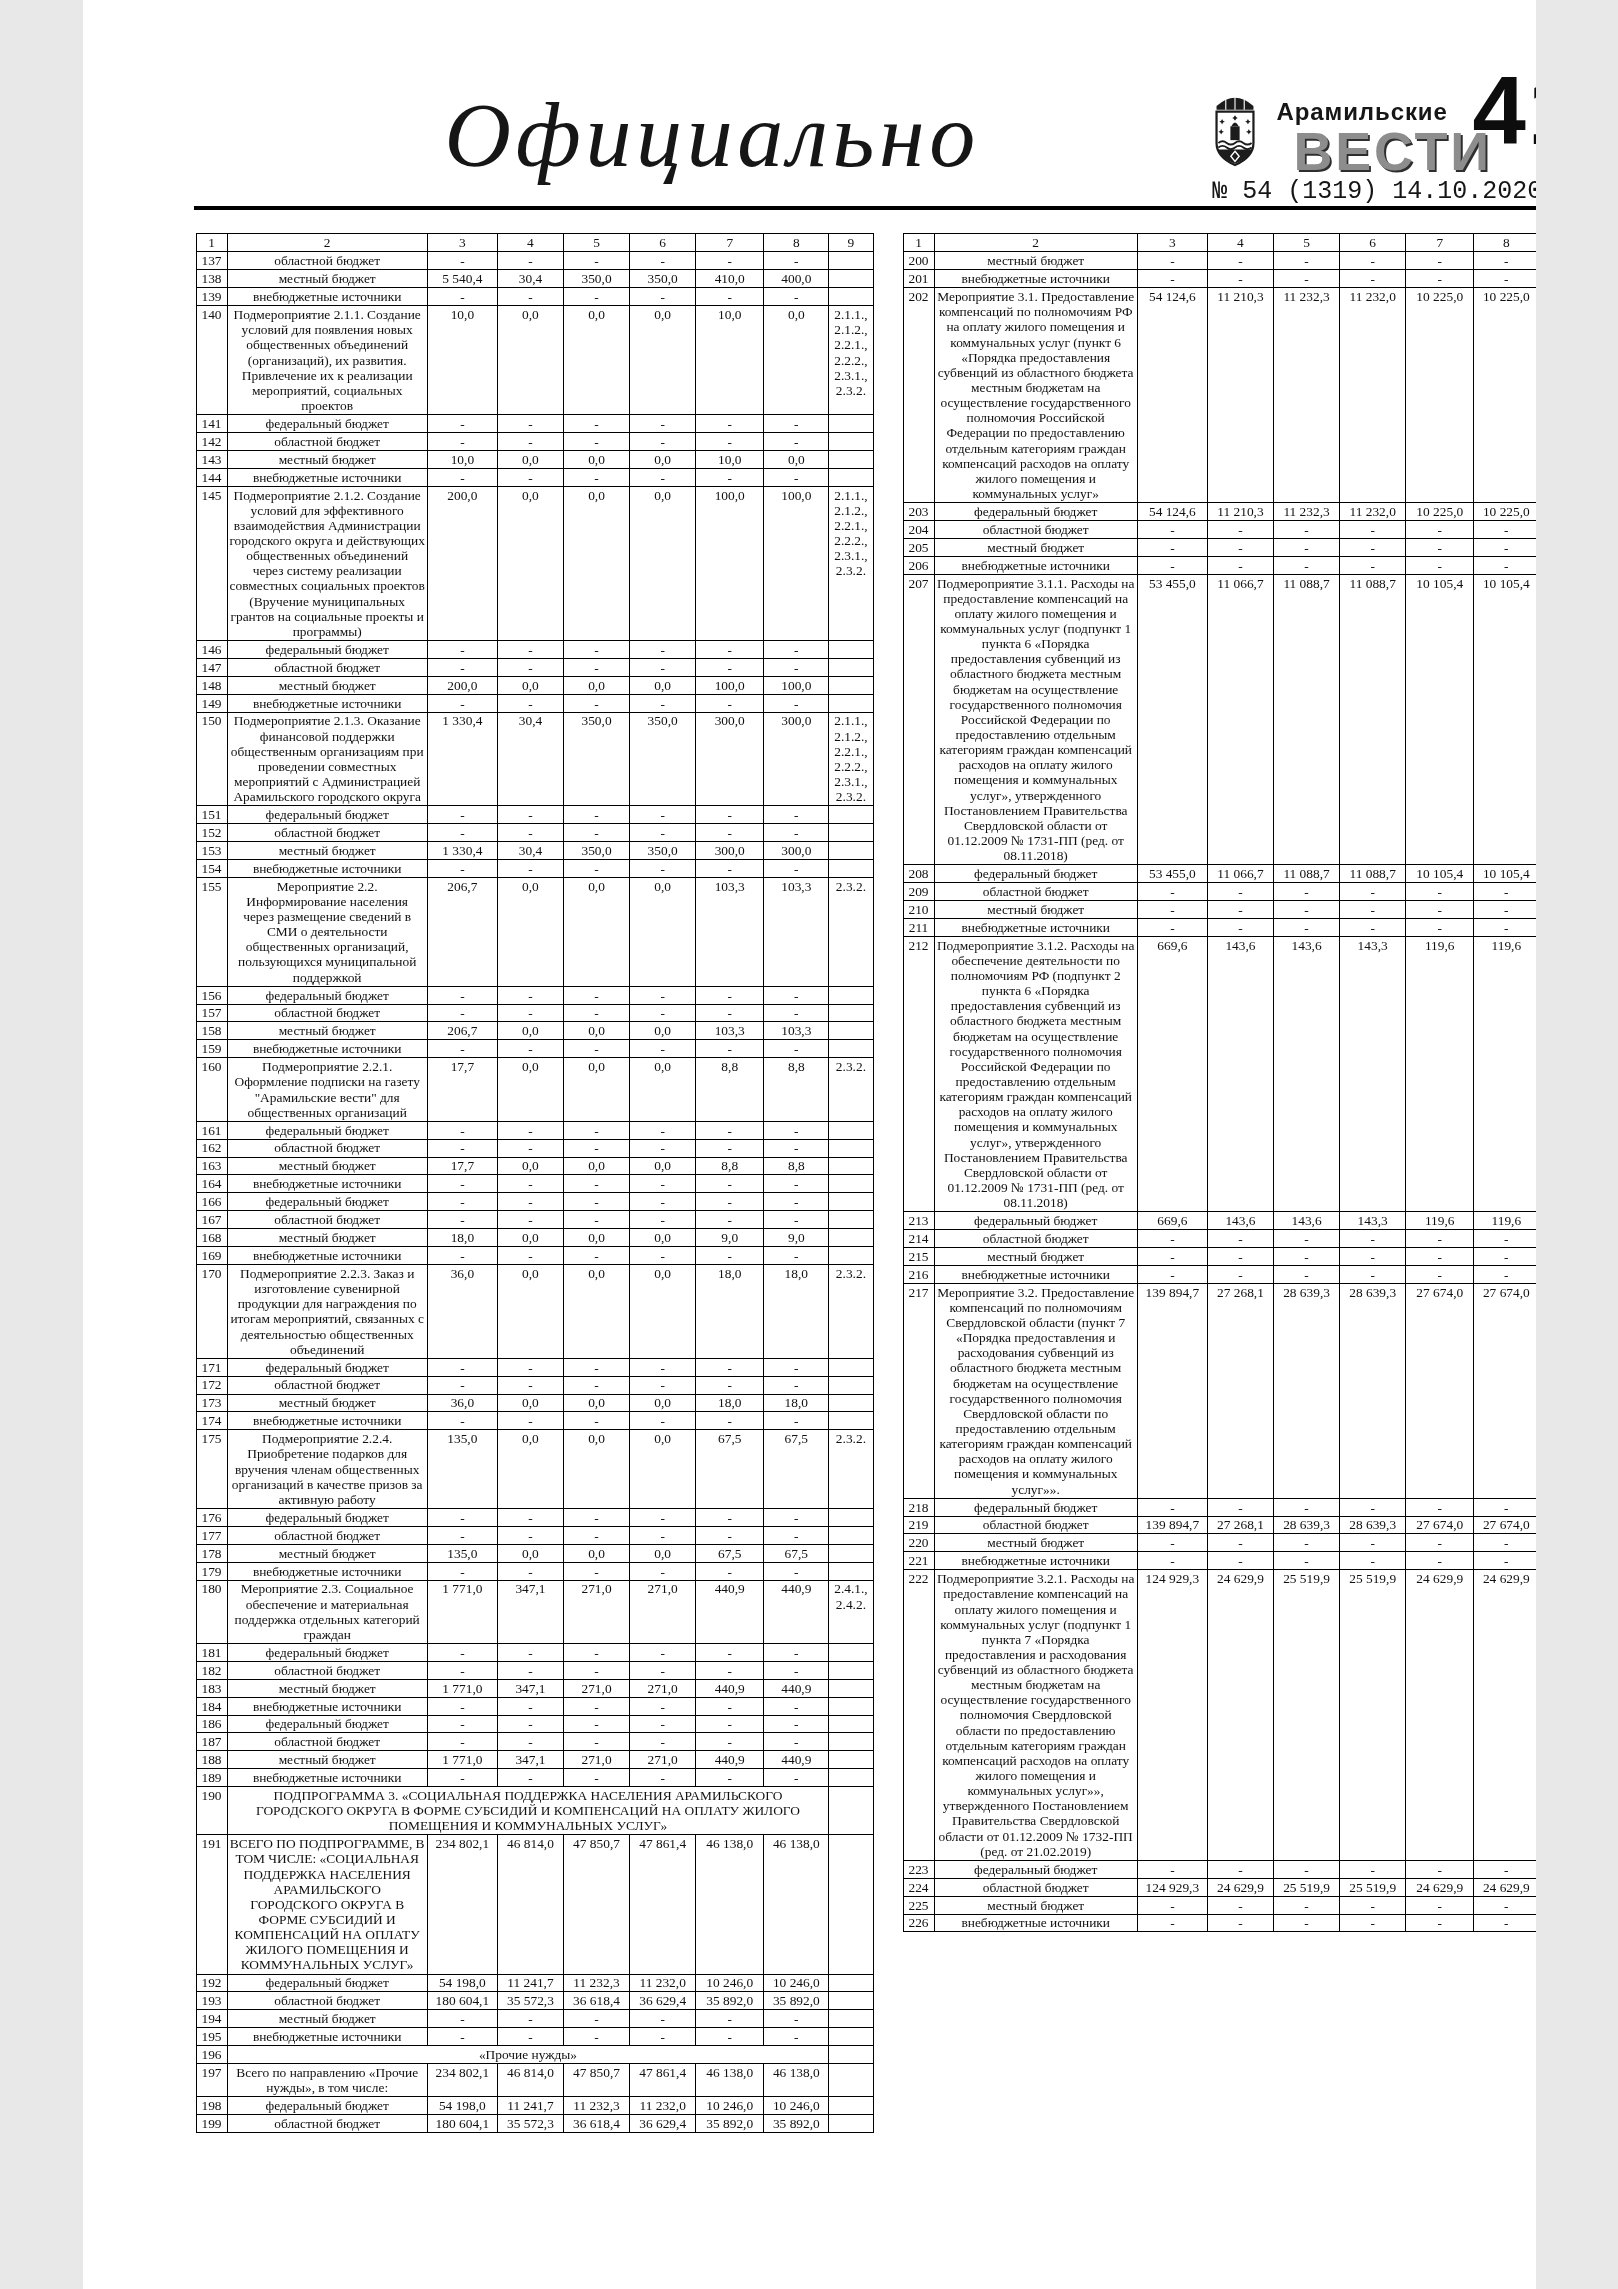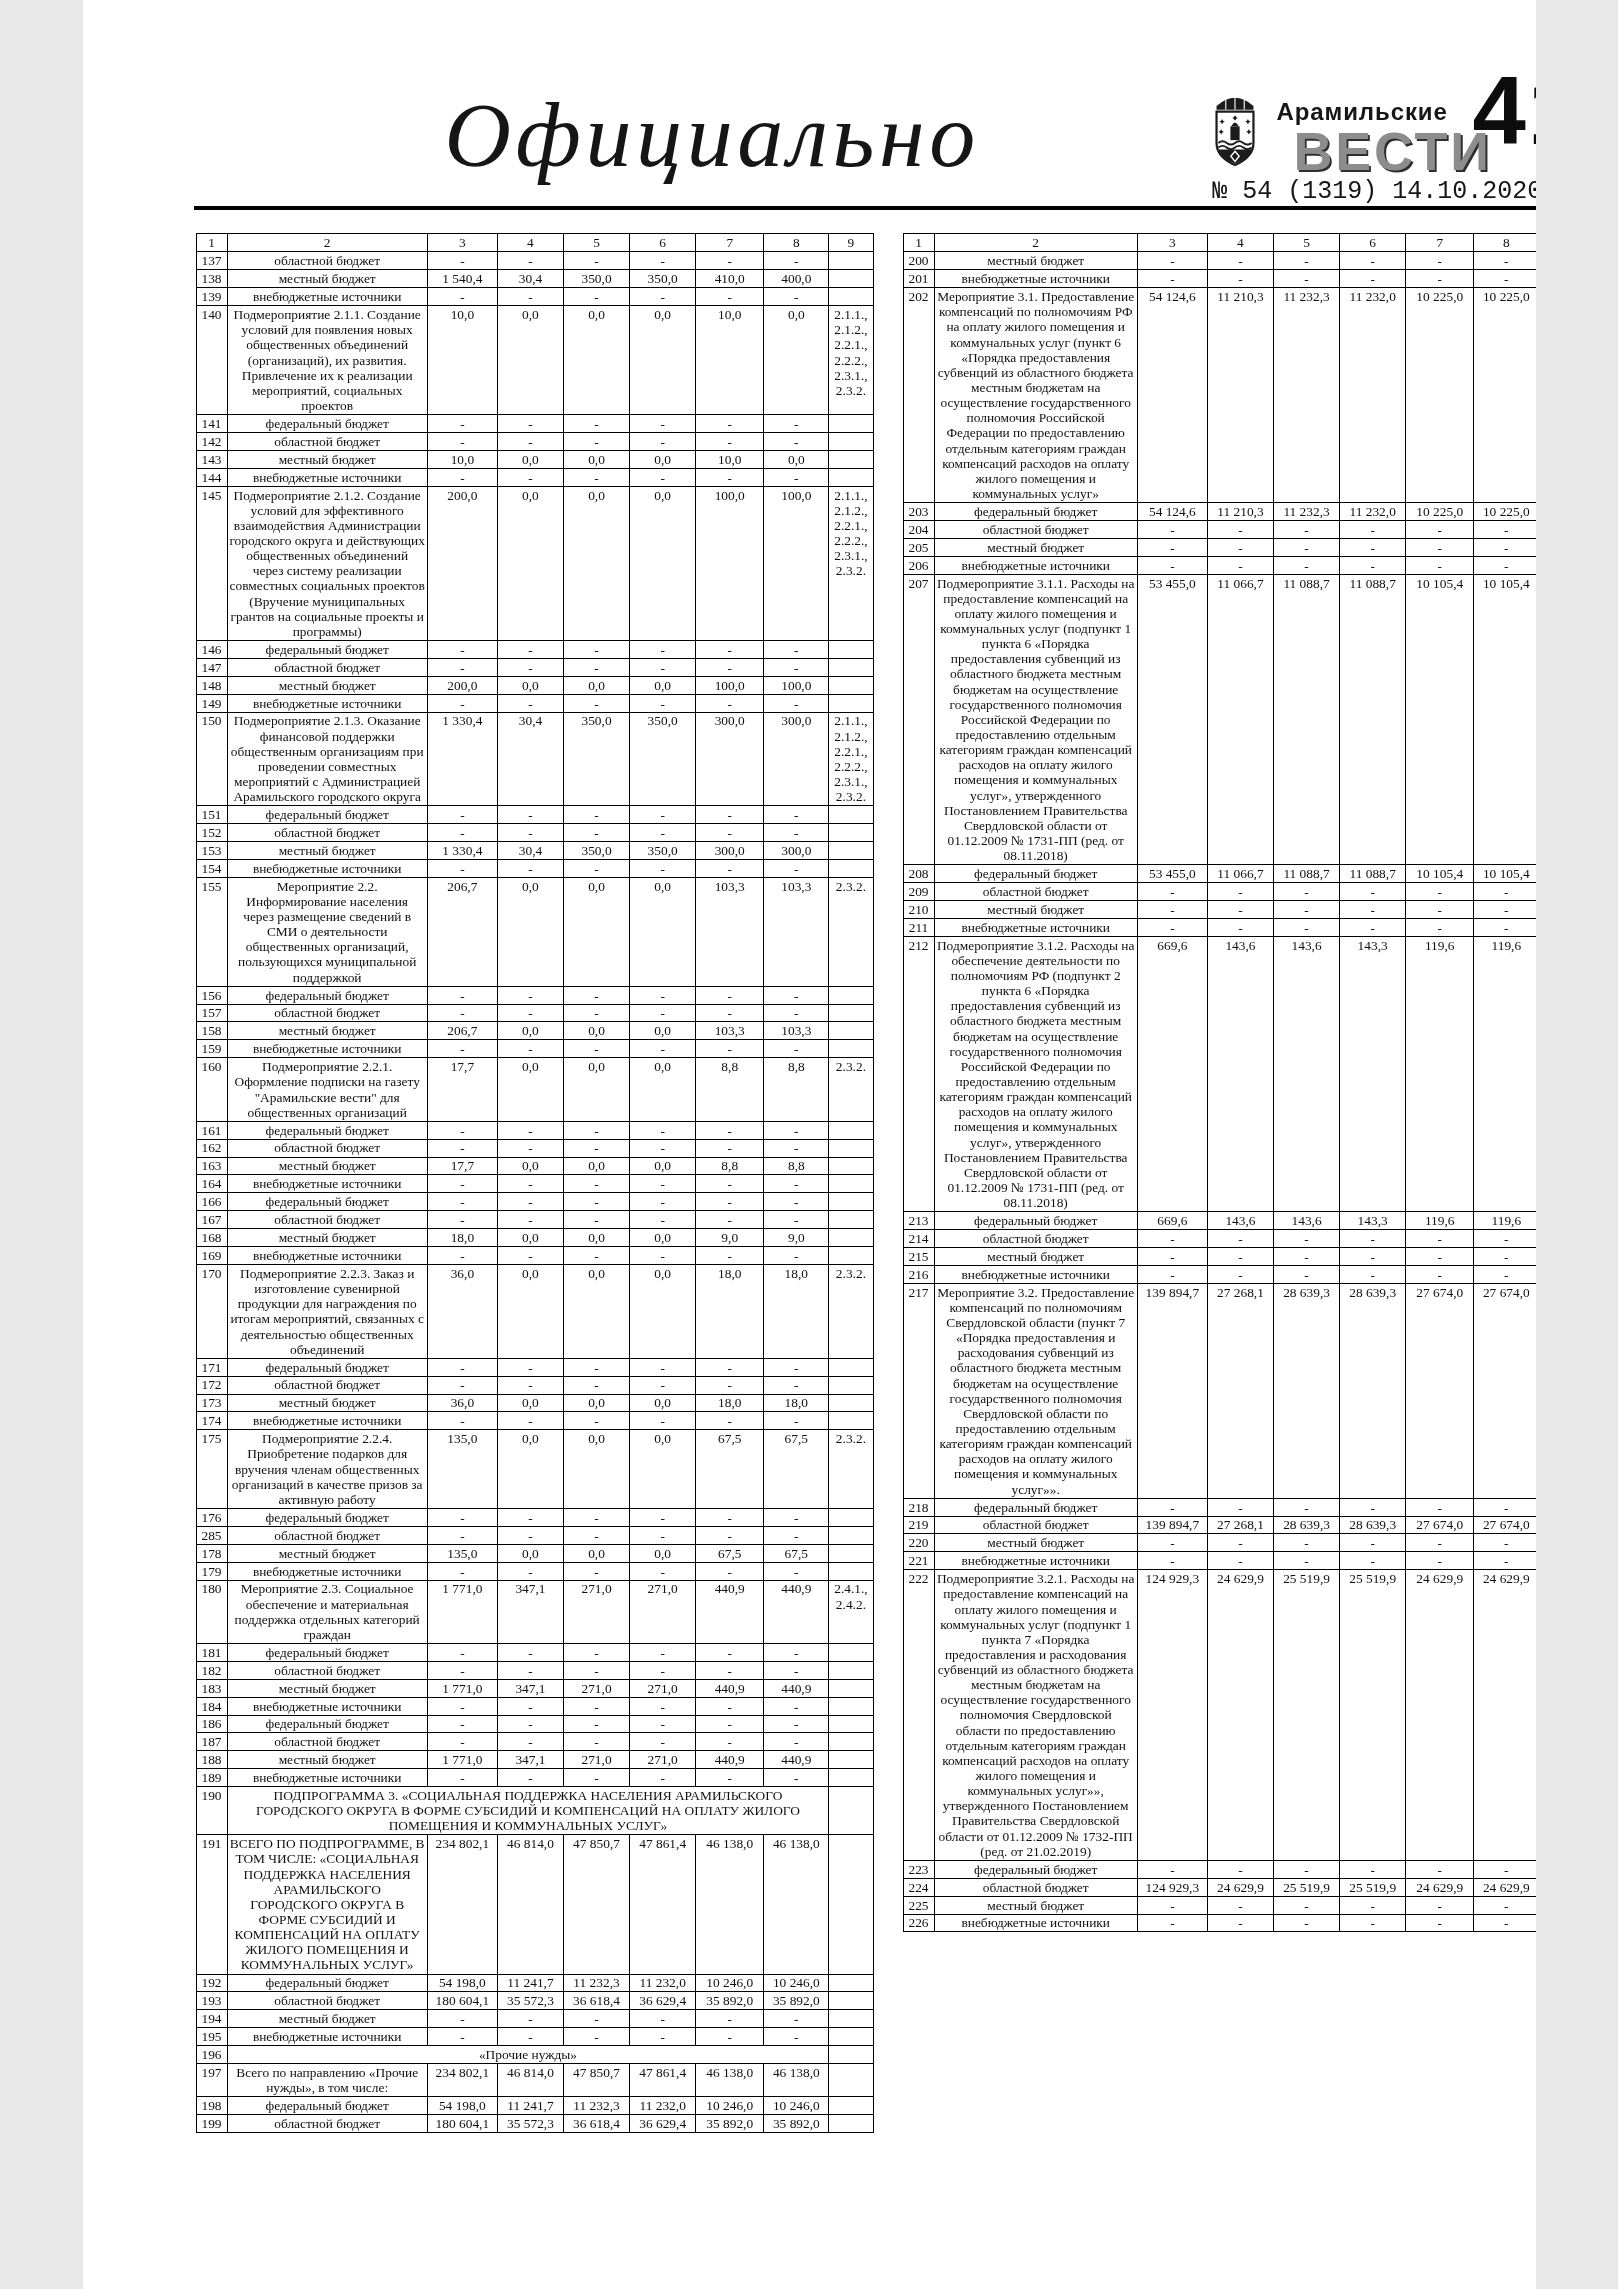--- a/index.html
+++ b/index.html
@@ -105,21 +105,21 @@
             <td class="val-cell">-</td>
             <td class="val-cell">-</td>
             <td class="val-cell">-</td>
             <td class="val-cell">-</td>
             <td class="val-cell">-</td>
             <td class="ref-cell"></td>
           </tr>
           <tr>
             <td class="num-cell">138</td>
             <td class="name-cell">местный бюджет</td>
-            <td class="val-cell">1 540,4</td>
+            <td class="val-cell">5 540,4</td>
             <td class="val-cell">30,4</td>
             <td class="val-cell">350,0</td>
             <td class="val-cell">350,0</td>
             <td class="val-cell">410,0</td>
             <td class="val-cell">400,0</td>
             <td class="ref-cell"></td>
           </tr>
           <tr>
             <td class="num-cell">139</td>
             <td class="name-cell">внебюджетные источники</td>
@@ -521,21 +521,21 @@
             <td class="name-cell">федеральный бюджет</td>
             <td class="val-cell">-</td>
             <td class="val-cell">-</td>
             <td class="val-cell">-</td>
             <td class="val-cell">-</td>
             <td class="val-cell">-</td>
             <td class="val-cell">-</td>
             <td class="ref-cell"></td>
           </tr>
           <tr>
-            <td class="num-cell">285</td>
+            <td class="num-cell">177</td>
             <td class="name-cell">областной бюджет</td>
             <td class="val-cell">-</td>
             <td class="val-cell">-</td>
             <td class="val-cell">-</td>
             <td class="val-cell">-</td>
             <td class="val-cell">-</td>
             <td class="val-cell">-</td>
             <td class="ref-cell"></td>
           </tr>
           <tr>

